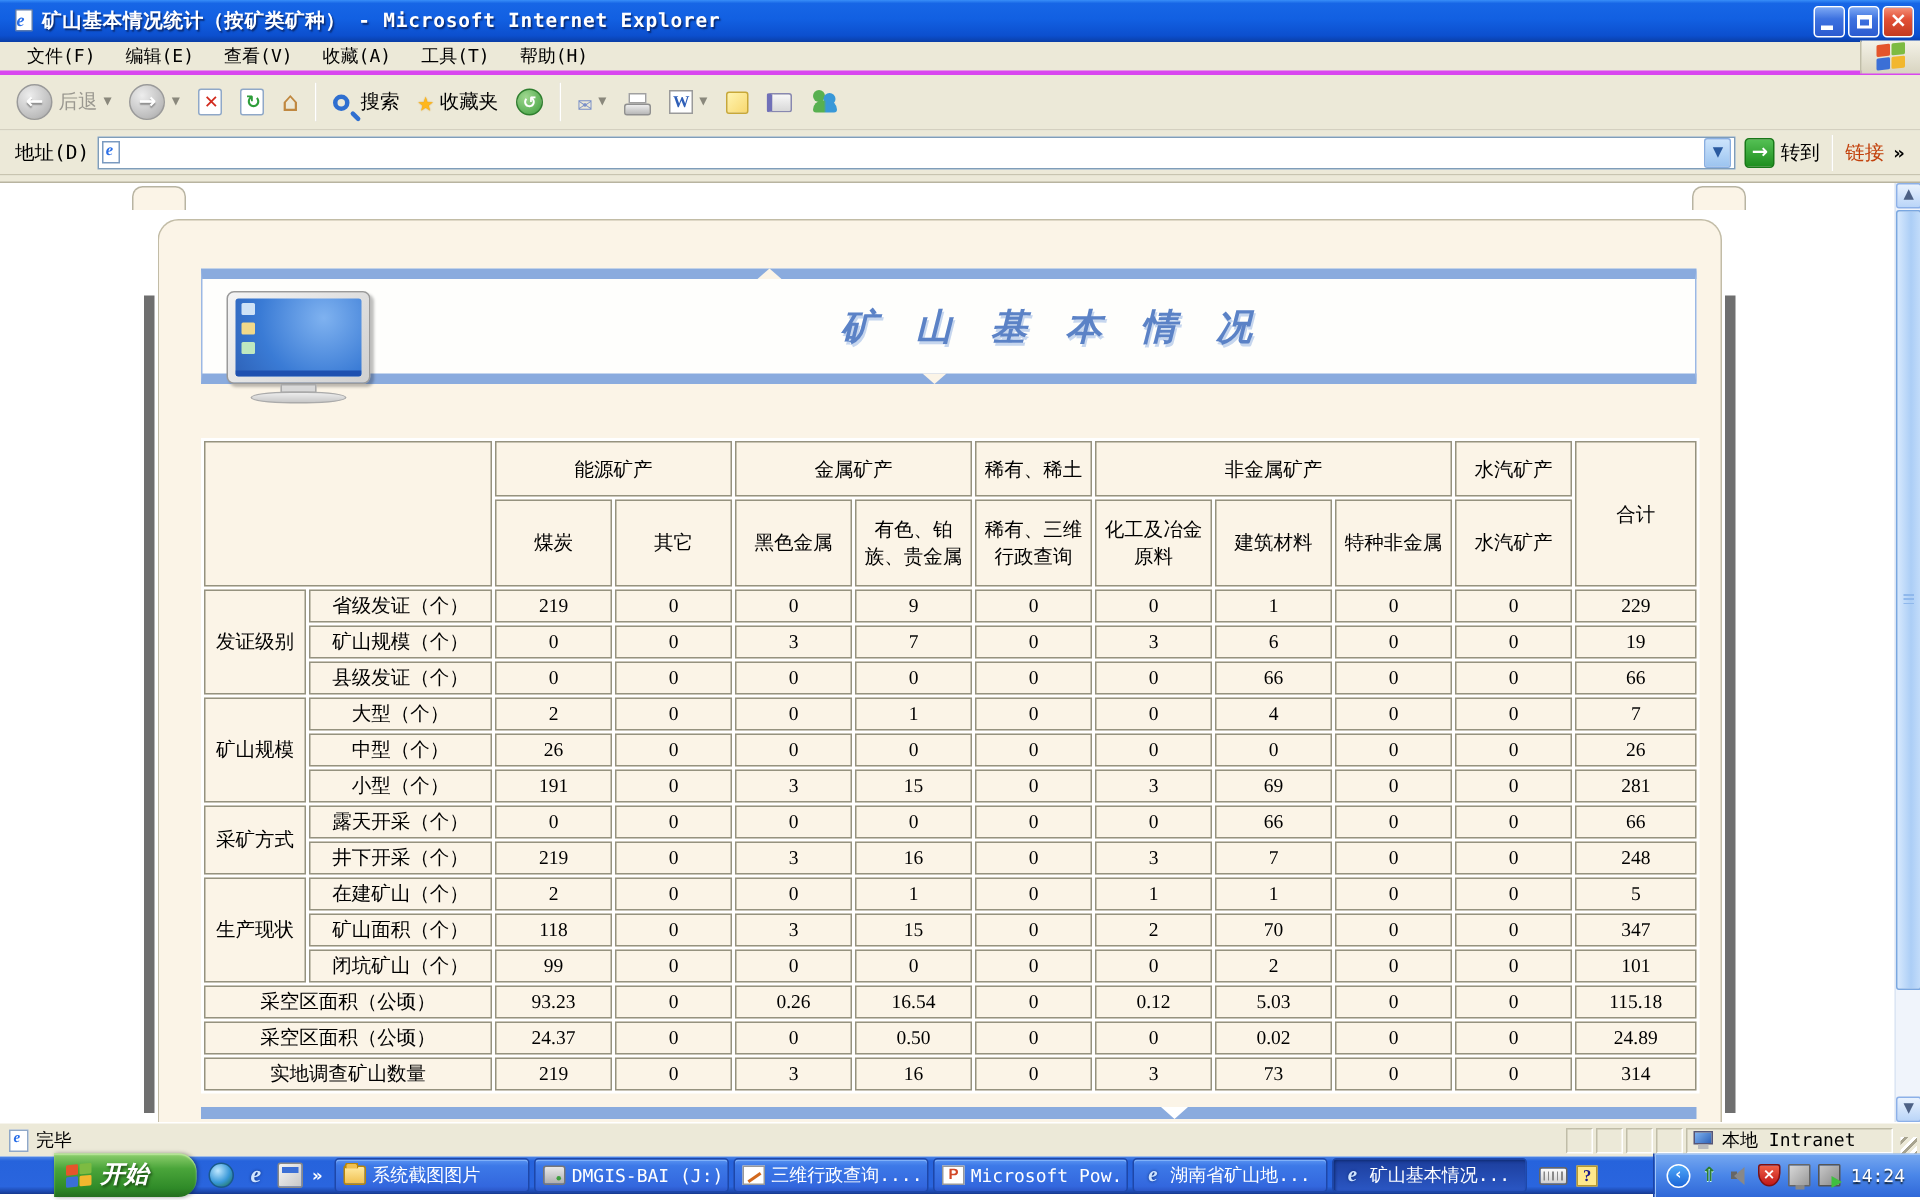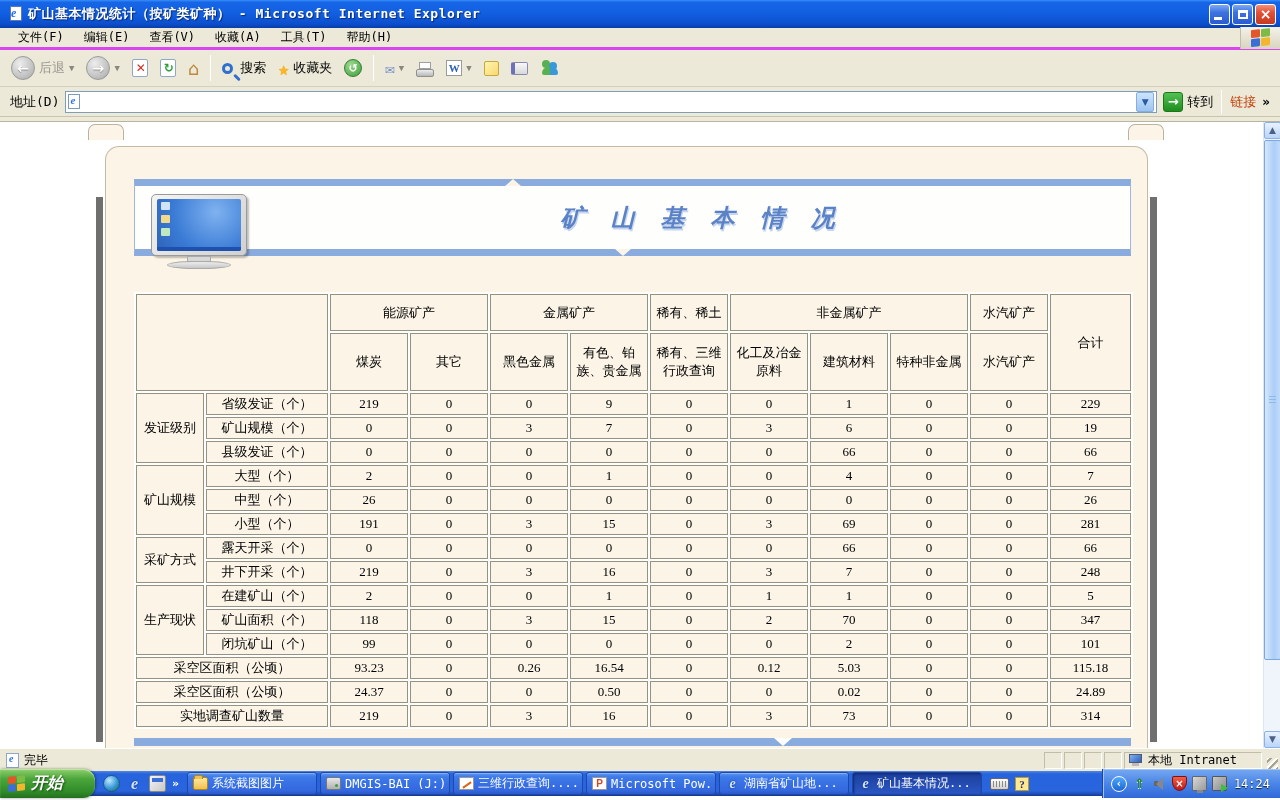--- a/index.html
+++ b/index.html
@@ -145,21 +145,21 @@
   .pane-intranet { width:138px; display:flex; align-items:center; gap:5px; padding-left:4px; }
   .intranet-icon { width:14px; height:12px; position:relative; }
   .intranet-icon .scr { position:absolute; left:0; top:0; width:13px; height:9px; background:linear-gradient(135deg,#7FB2F0,#2E62B8); border:1px solid #557; }
   .intranet-icon .bs { position:absolute; left:3px; top:9px; width:7px; height:3px; background:#bbb; }
   .resize-grip { width:16px; height:100%; position:relative; }
   .resize-grip:after { content:""; position:absolute; right:2px; bottom:2px; width:11px; height:11px;
     background:repeating-linear-gradient(135deg,#fff 0 2px,#A8A490 2px 4px,transparent 4px 6px); }
 
   
   .taskbar { position:absolute; left:0; top:771px; width:1280px; height:25px;
-    background:linear-gradient(180deg,#5087E5 0%,#2663DC 12%,#2A65DE 80%,#1B45A8 95%,#15388C 100%); display:flex; align-items:center; }
+    background:linear-gradient(180deg,#5087E5 0%,#2663DC 12%,#2A65DE 80%,#1B45A8 95%,#15388C 100%); display:flex; align-items:center;padding-left:36px; }
   .start-btn { width:95px; height:29px; border-radius:0 12px 12px 0;
     background:linear-gradient(180deg,#8FD06F 0%,#4AA53A 35%,#2F8A28 80%,#246E1E 100%);
     box-shadow:inset 0 1px 1px #BFE8A0, 1px 0 3px rgba(0,0,0,0.4); display:flex; align-items:center; gap:5px; padding-left:8px; }
   .start-flag { width:18px; height:16px; display:grid; grid-template-columns:8px 8px; grid-template-rows:7px 7px; gap:1px; transform:skewY(-6deg); }
   .start-flag i { border-radius:1px; }
   .start-flag i:nth-child(1){background:#E4552B;} .start-flag i:nth-child(2){background:#7DBB42;}
   .start-flag i:nth-child(3){background:#3B6FD6;} .start-flag i:nth-child(4){background:#F2B72E;}
   .start-label { color:#fff; font:bold italic 16px "DejaVu Sans",sans-serif; text-shadow:1px 1px 2px #1a4a12; }
   .quick-launch { display:flex; align-items:center; gap:6px; padding:0 8px; }
   .ql-icon { width:17px; height:17px; }

